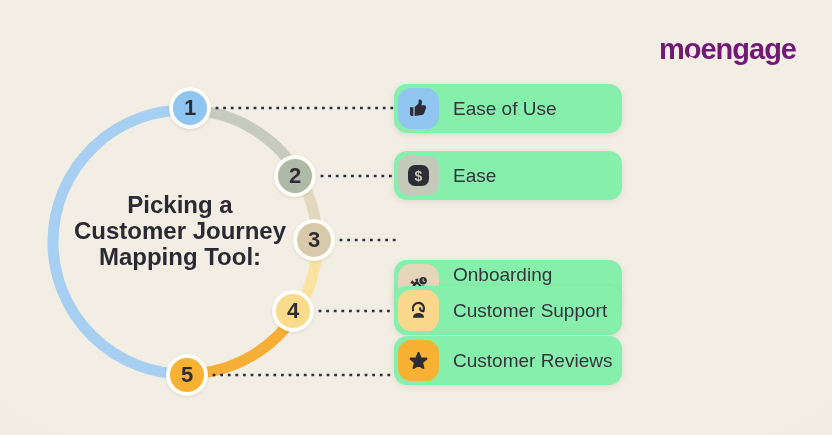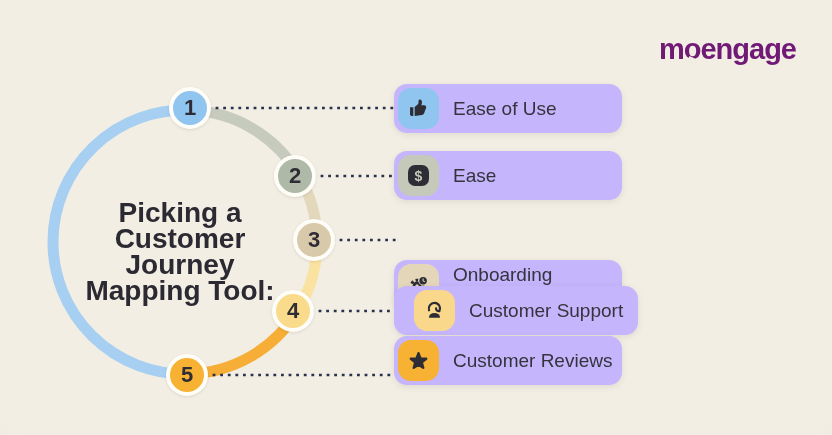--- a/index.html
+++ b/index.html
@@ -19,46 +19,46 @@
   .logo-o::after{
     content:"";position:absolute;left:46%;bottom:3px;width:6px;height:6px;
     background:#F0ECE2;transform:translateX(-50%) rotate(24deg);
   }
   
   .ring-svg{position:absolute;left:0;top:0;z-index:1;}
   .arc{fill:none;stroke-width:11;}
   .connector{fill:none;stroke-width:2.6;stroke-dasharray:2.8 4.8;}
   
   .title{
-    position:absolute;left:70px;top:200px;width:220px;z-index:2;
-    text-align:center;font-size:28px;line-height:26px;font-weight:700;
+    position:absolute;left:70px;top:192px;width:220px;z-index:2;
+    text-align:center;font-size:24px;line-height:26px;font-weight:700;
   }
   .title span{display:block;}
   
   .node{
     position:absolute;width:34px;height:34px;border-radius:50%;
     border:4px solid #FFFDF8;z-index:3;
     display:flex;align-items:center;justify-content:center;
     box-shadow:0 1px 3px rgba(70,60,40,.12);
   }
   .node span{font-size:22px;font-weight:700;color:#2E2D35;line-height:1;}
   .node-1{left:169px;top:87px;}
   .node-2{left:274px;top:155px;}
   .node-3{left:293px;top:219px;}
   .node-4{left:272px;top:290px;}
   .node-5{left:166px;top:354px;}
   
   .card{
     position:absolute;left:394px;width:228px;height:49px;z-index:2;
-    background:#c4b5fd;border-radius:13px;
+    background:#86efac;border-radius:13px;
     box-shadow:0 2px 6px rgba(70,60,40,.10);
     display:flex;align-items:center;
   }
   .card-1{top:84px;}.card-2{top:151px;}.card-3{top:216px;margin-top:44px;}
-  .card-4{top:286px;padding-left:16px;}.card-5{top:336px;}
+  .card-4{top:286px;}.card-5{top:336px;}
   .tile{
     width:41px;height:41px;margin-left:4px;border-radius:13px;flex:0 0 auto;
     display:flex;align-items:center;justify-content:center;
   }
   .card-label{
     margin-left:14px;margin-right:8px;font-size:19px;line-height:21px;color:#35343C;
   }
   .dollar-badge{
     width:21px;height:21px;border-radius:7px;
     display:flex;align-items:center;justify-content:center;

